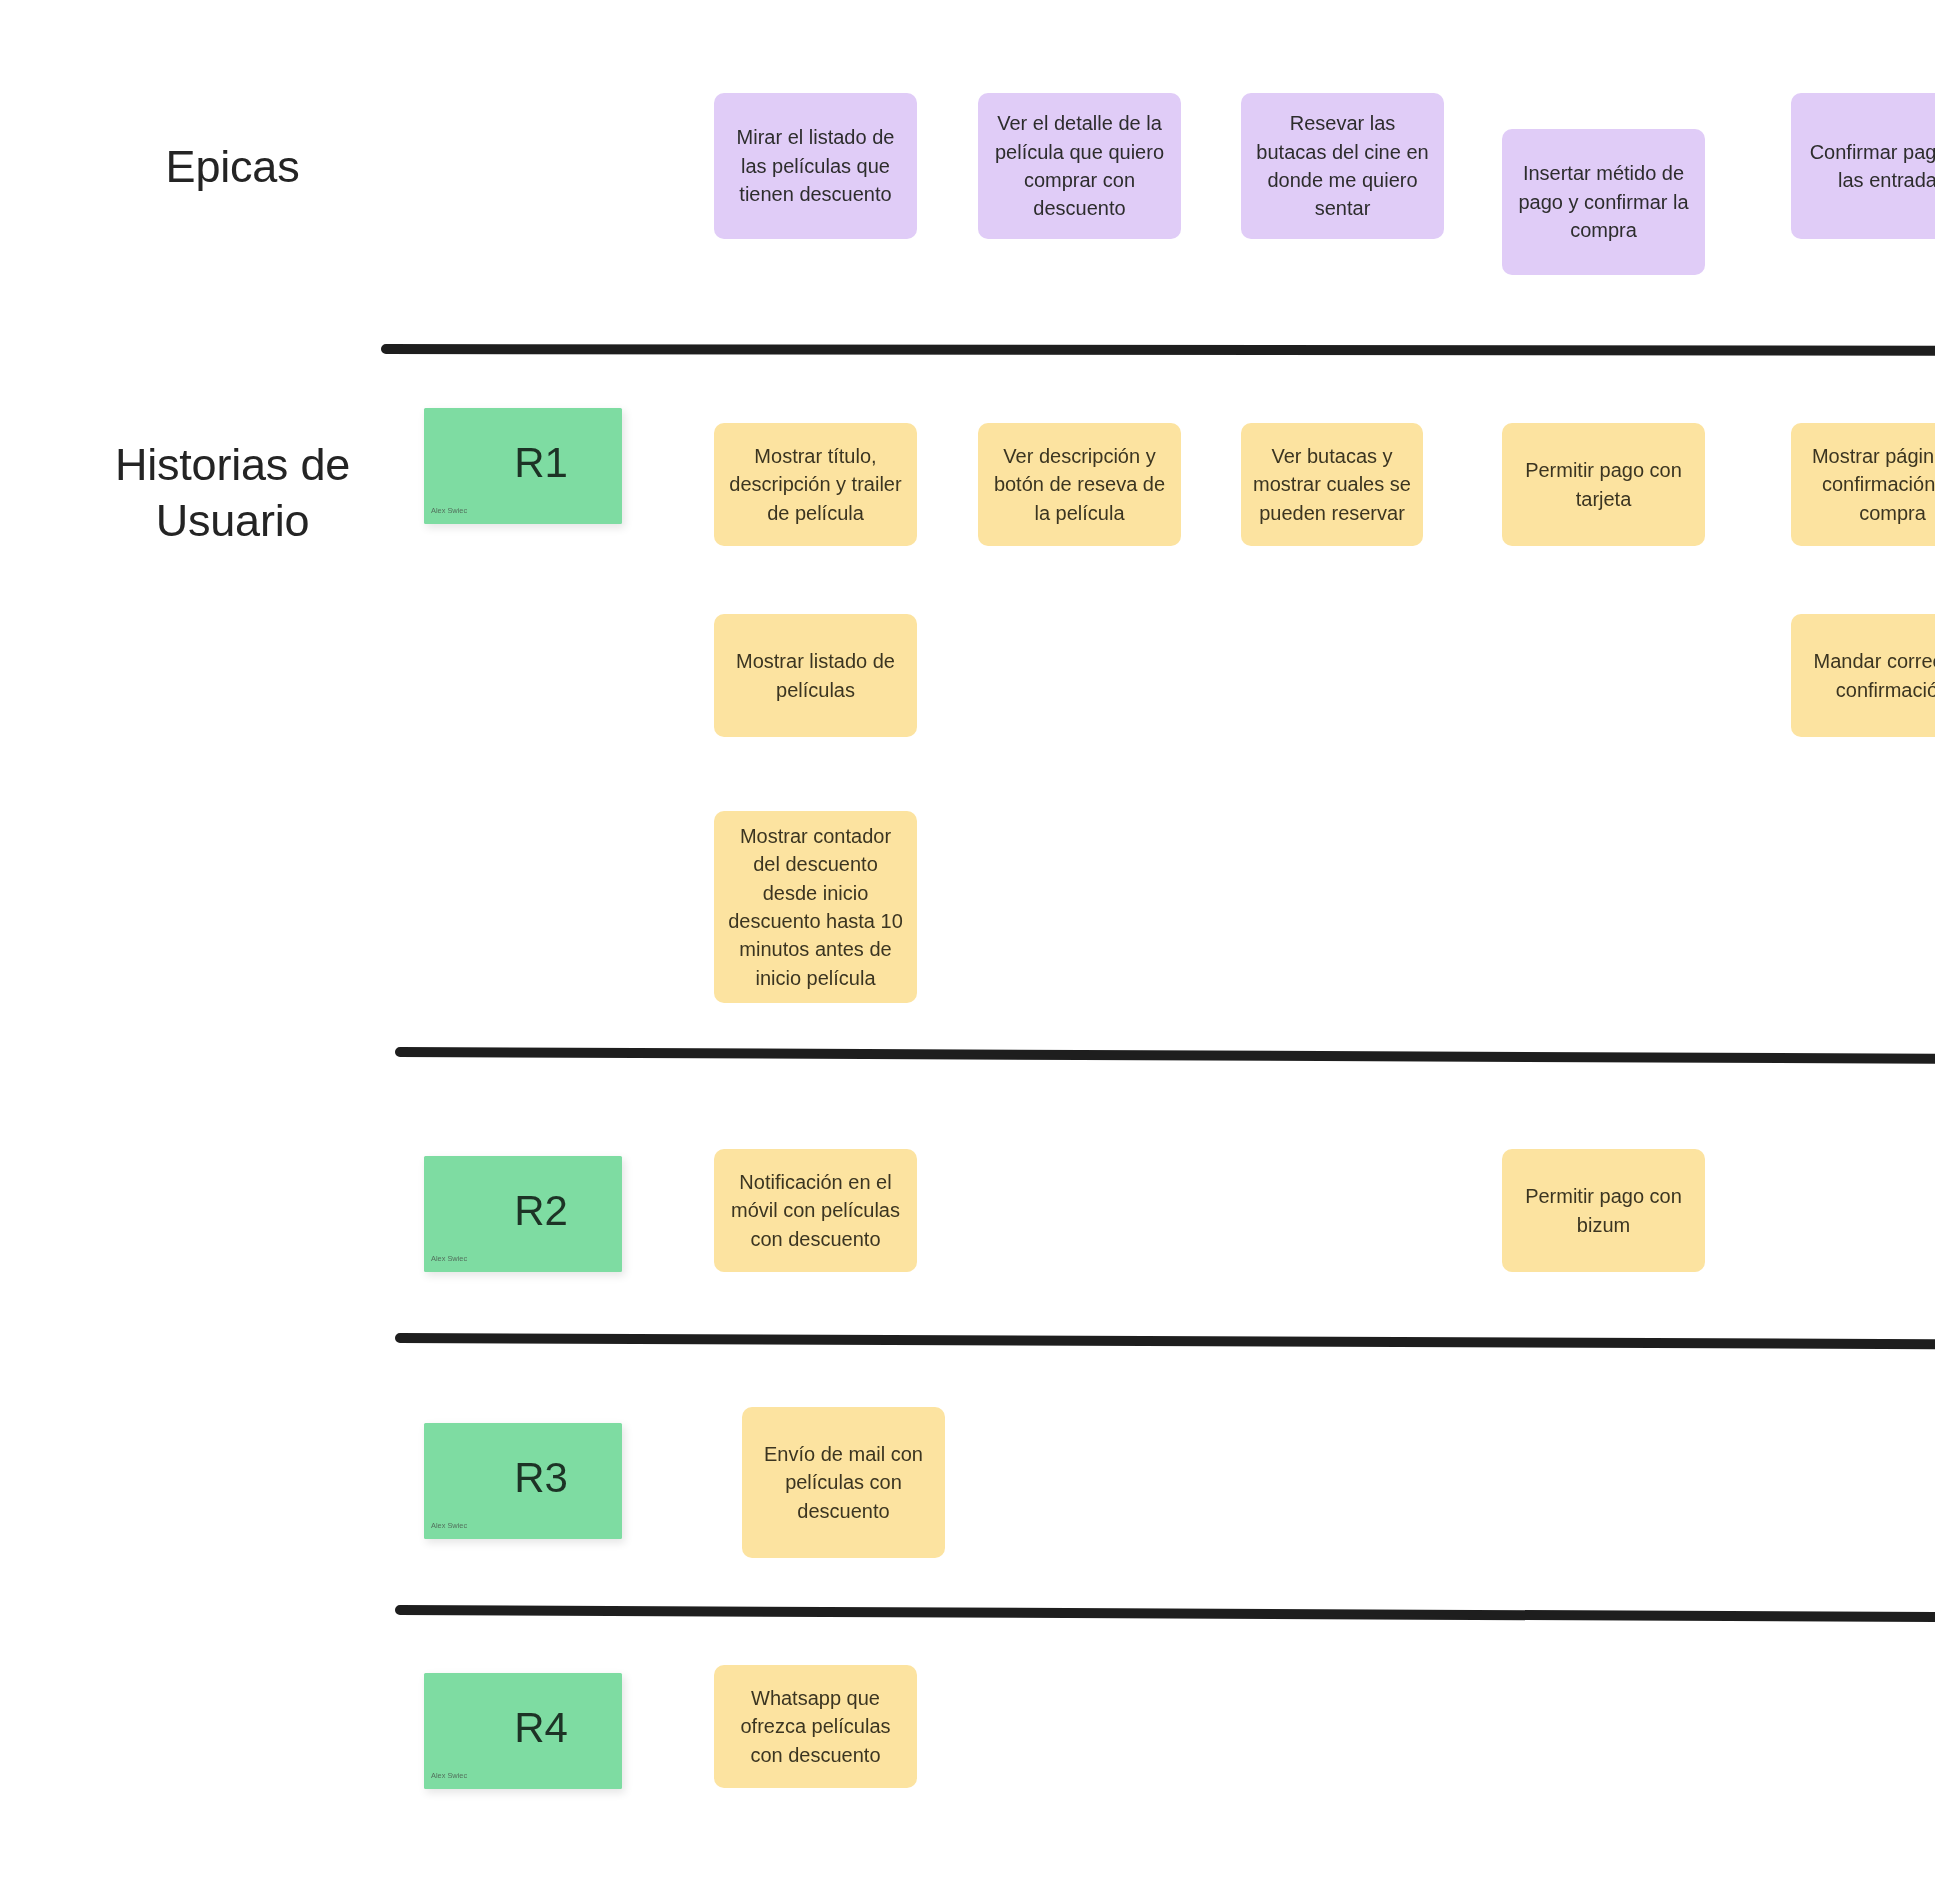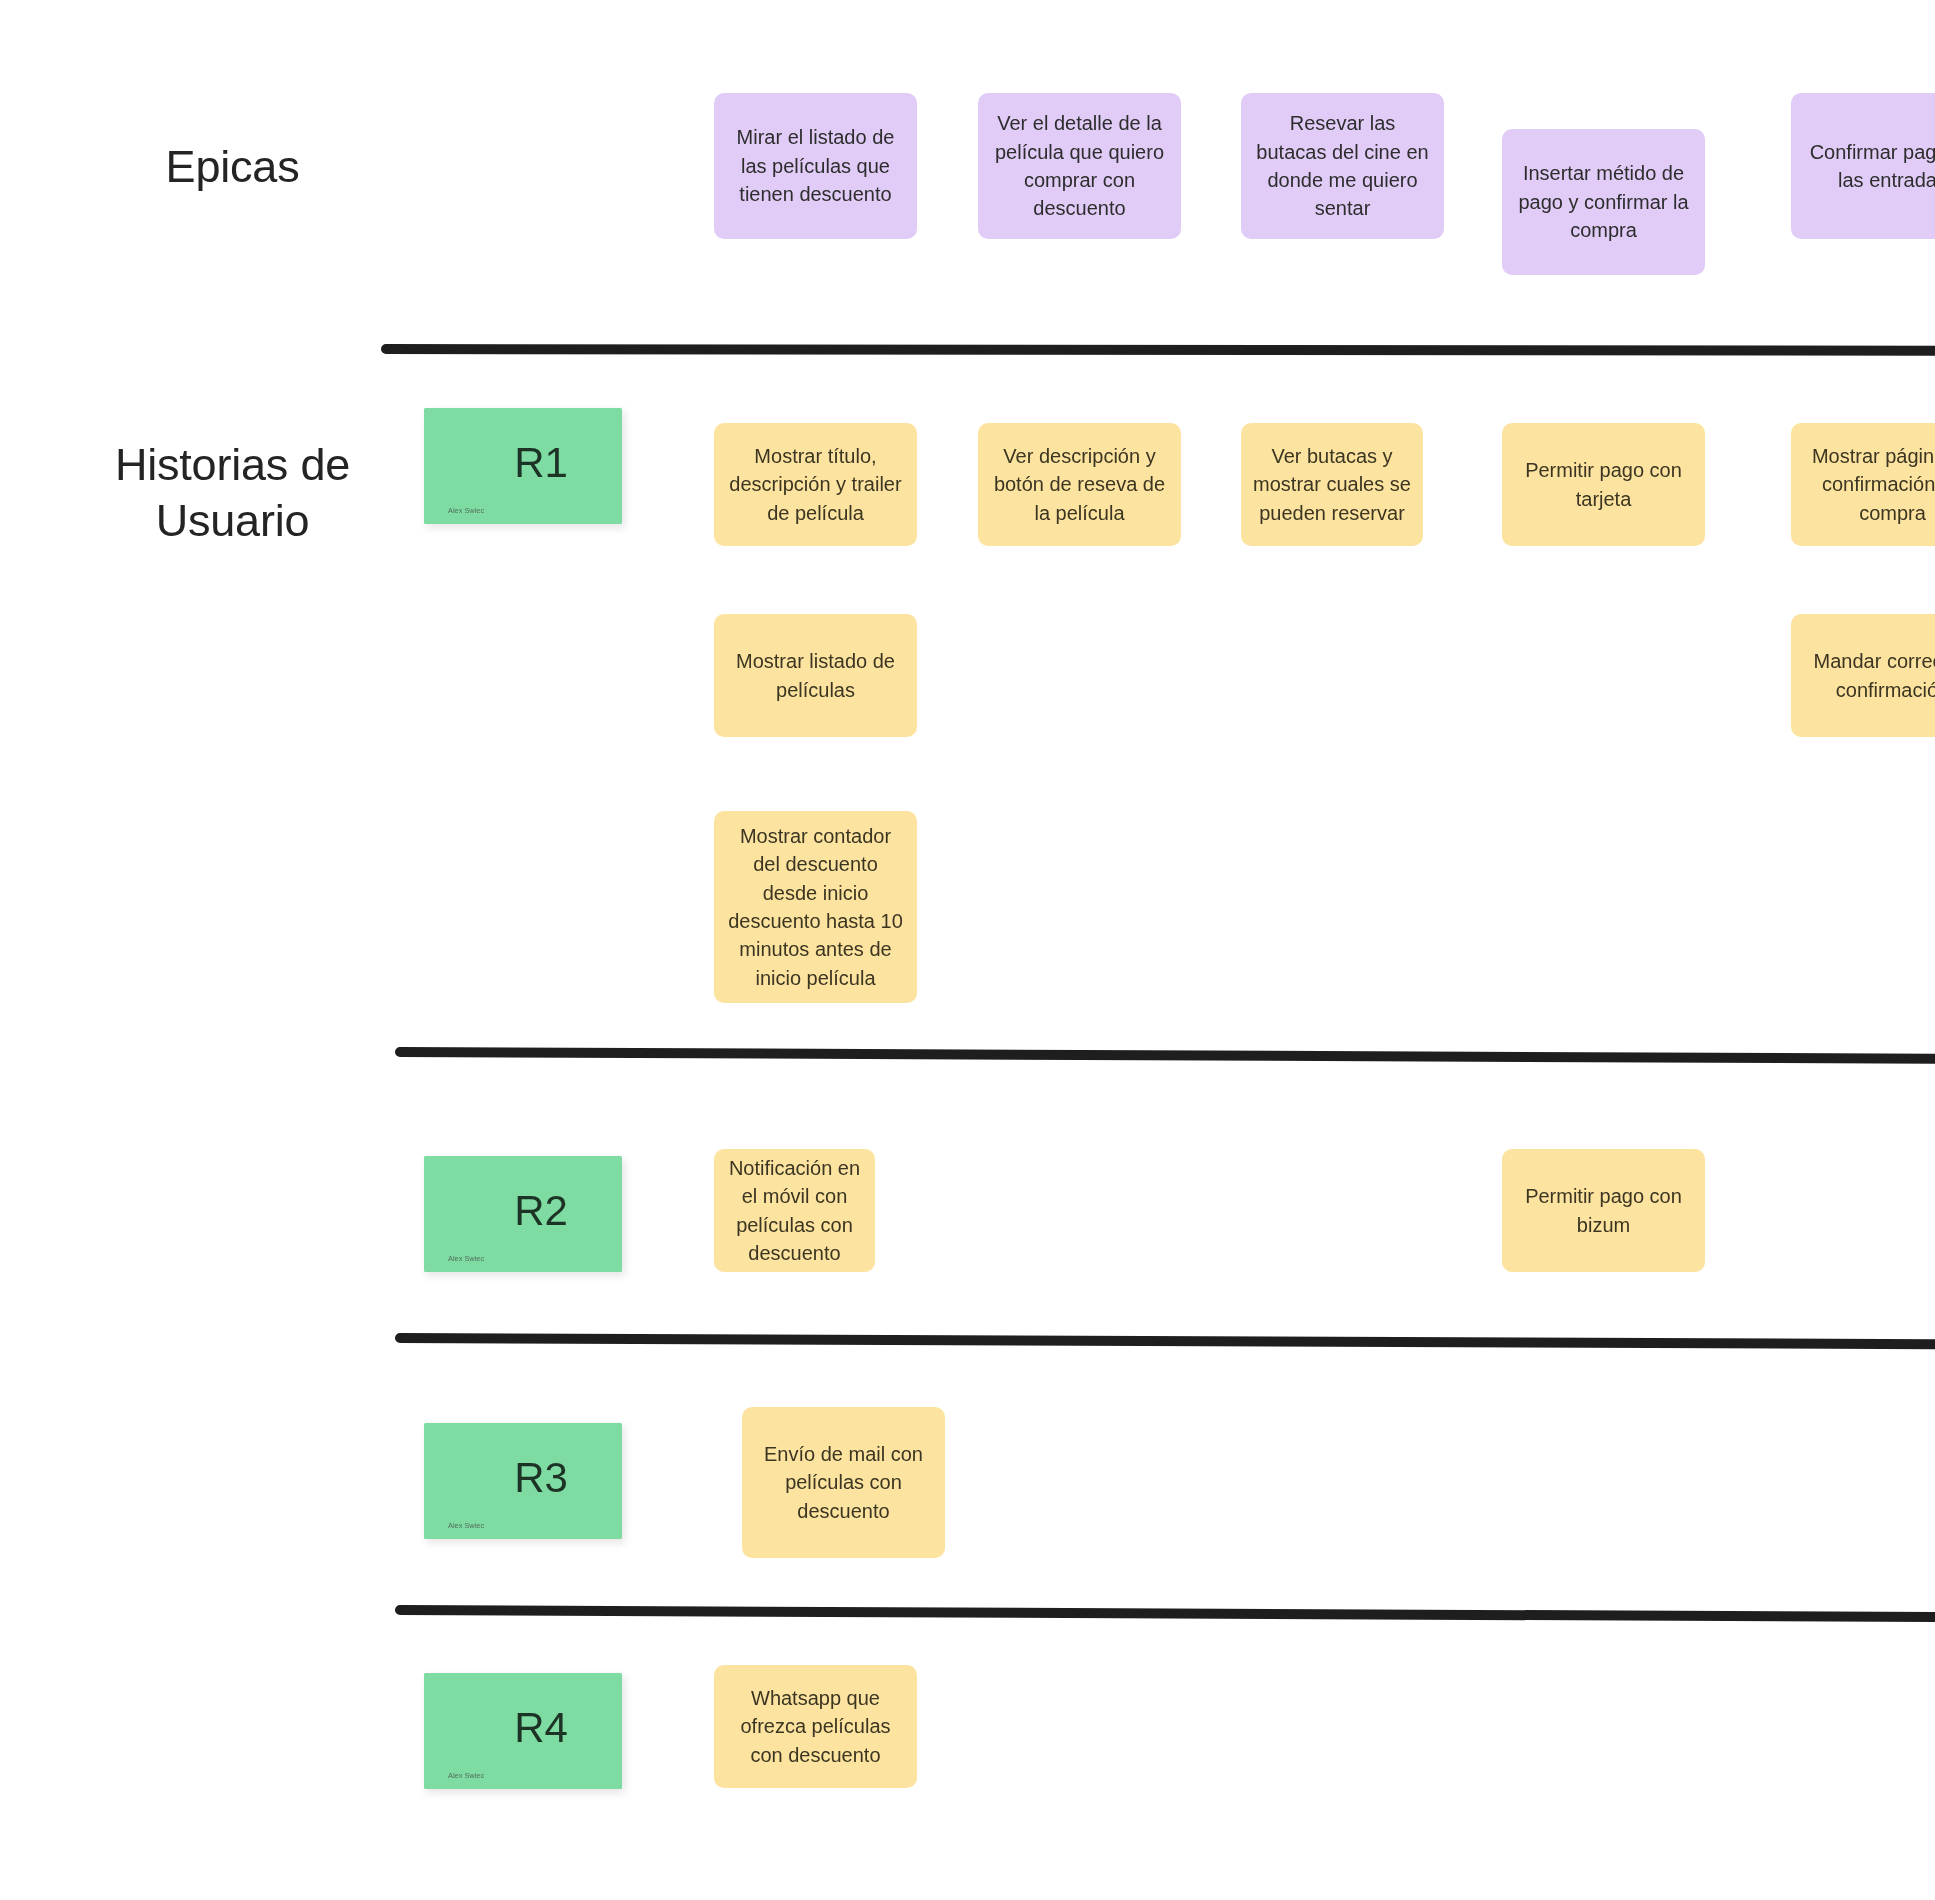--- a/index.html
+++ b/index.html
@@ -95,21 +95,20 @@
     line-height: 1;
     margin-left: 36px;
   }
   .release .rel-author {
     position: absolute;
     left: 7px;
     bottom: 10px;
     font-size: 7.4px;
     color: #53705d;
     line-height: 1;
-    margin-left: 17px;
   }
 </style>
 </head>
 <body>
 
 <div id="board">
 
   <div class="row-label" id="label-epicas">Epicas</div>
 
   <div class="row-label" id="label-historias">
@@ -150,21 +149,21 @@
 
   <div class="card story" style="left:714px; top:811px; width:203px; height:192px;">Mostrar contador del descuento desde inicio descuento hasta 10 minutos antes de inicio película</div>
 
   <div class="divider" style="left:395px; top:1047px; width:1635px; height:9.7px; transform: rotate(0.25deg);"></div>
 
   <div class="release" style="left:424px; top:1156px; width:198px; height:116px;">
     <div class="rel-code">R2</div>
     <div class="rel-author">Alex Swiec</div>
   </div>
 
-  <div class="card story" style="left:714px; top:1149px; width:161px; height:123px;">Notificación en el móvil con películas con descuento</div>
+  <div class="card story" style="left:714px; top:1149px; width:203px; height:123px;">Notificación en el móvil con películas con descuento</div>
 
   <div class="card story" style="left:1502px; top:1149px; width:203px; height:123px;">Permitir pago con bizum</div>
 
   <div class="divider" style="left:395px; top:1333px; width:1635px; height:9.7px; transform: rotate(0.23deg);"></div>
 
   <div class="release" style="left:424px; top:1423px; width:198px; height:116px;padding-left:47px;">
     <div class="rel-code">R3</div>
     <div class="rel-author">Alex Swiec</div>
   </div>
 

